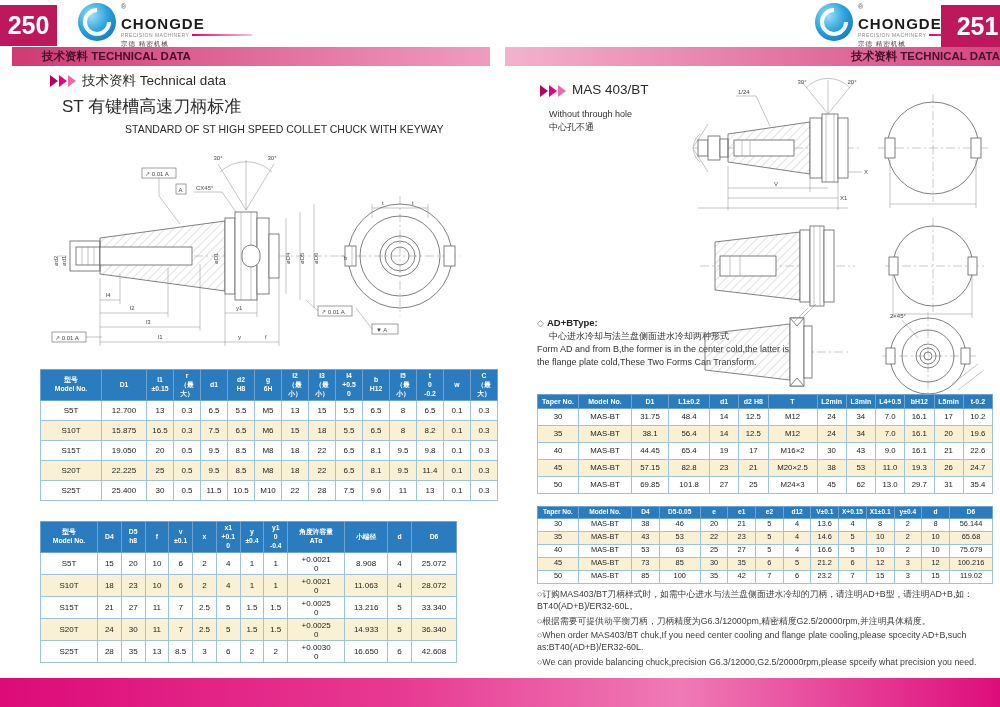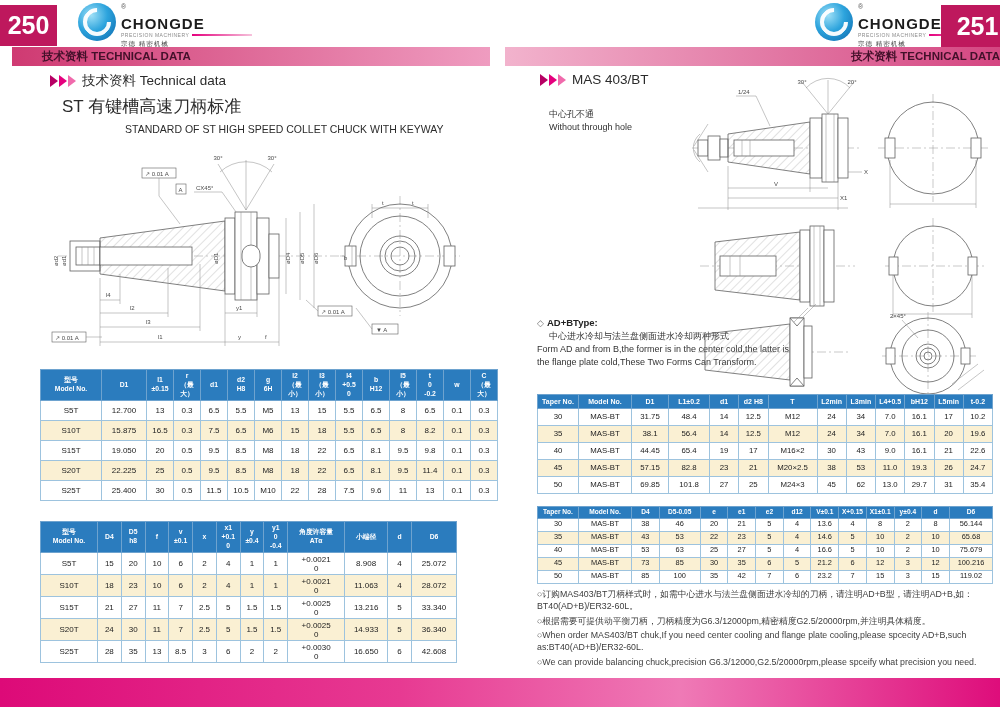--- a/index.html
+++ b/index.html
@@ -482,32 +482,32 @@
   </div>
 
   <div class="abs pagebox" style="left:441px;top:5px;width:73px;height:43px;">
     <span>251</span>
   </div>
 
   <div class="abs band band-right" style="left:5px;top:47px;width:495px;">
     <span>技术资料 TECHNICAL DATA</span>
   </div>
 
-  <div class="abs chevrow" style="left:40px;top:72px;">
+  <div class="abs chevrow" style="left:40px;top:82px;align-items:flex-end;">
     <span class="chevs">
       <span class="chev chev1"></span>
         <span class="chev chev2"></span>
         <span class="chev chev3"></span>
     </span>
     <span class="h-section">MAS  403/BT</span>
   </div>
 
   <div class="abs typeblock" style="left:37px;top:108px;">
+    <div style="padding-left:12px;">Without through hole</div>
     <div style="padding-left:12px;">中心孔不通</div>
-    <div style="padding-left:12px;">Without through hole</div>
   </div>
   <div class="abs typeblock" style="left:37px;top:316px;">
     <div><span class="diam">◇</span><span class="tname">AD+BType:</span></div>
     <div style="padding-left:12px;">中心进水冷却与法兰盘侧面进水冷却两种形式</div>
     <div>Form AD  and from B,the former is in the center cold,the latter is in the flange plate cold,These Two Forms Can Transform.</div>
   </div>
 
   <svg class="abs" style="left:190px;top:76px;" width="305" height="318" viewBox="0 0 305 318">
     <defs>
       <pattern id="hatchR" patternUnits="userSpaceOnUse" width="6" height="6" patternTransform="rotate(45)">

